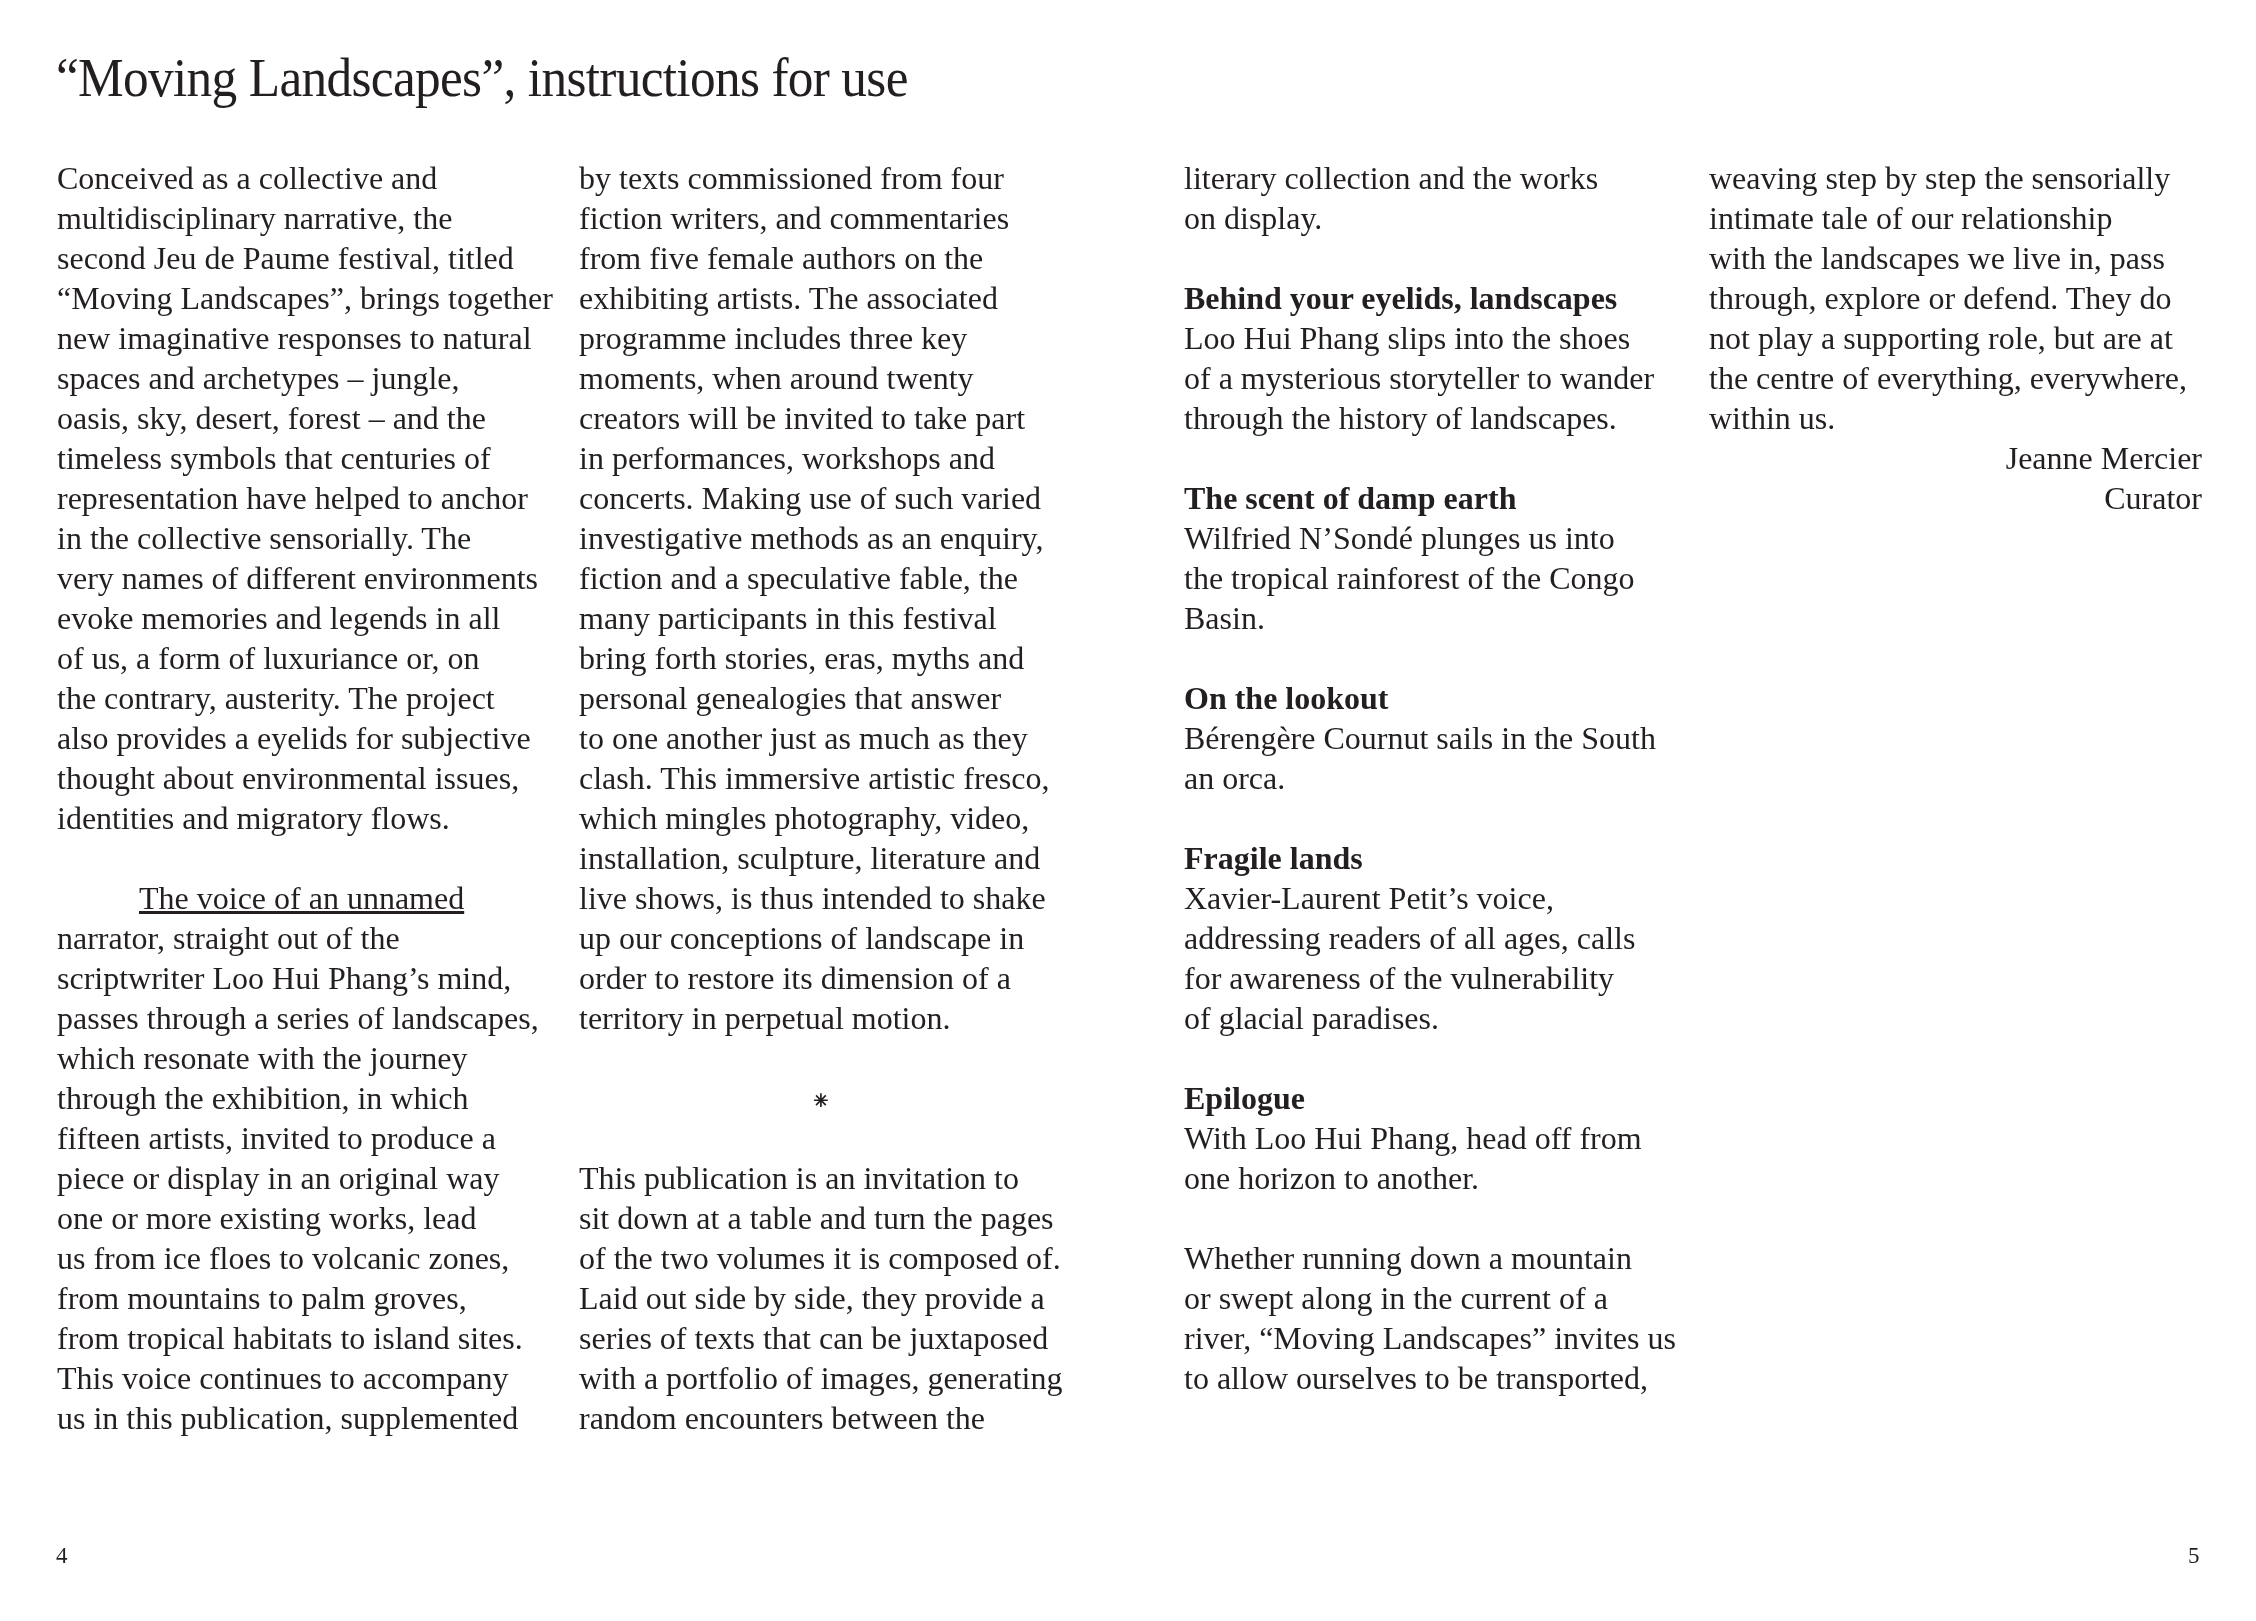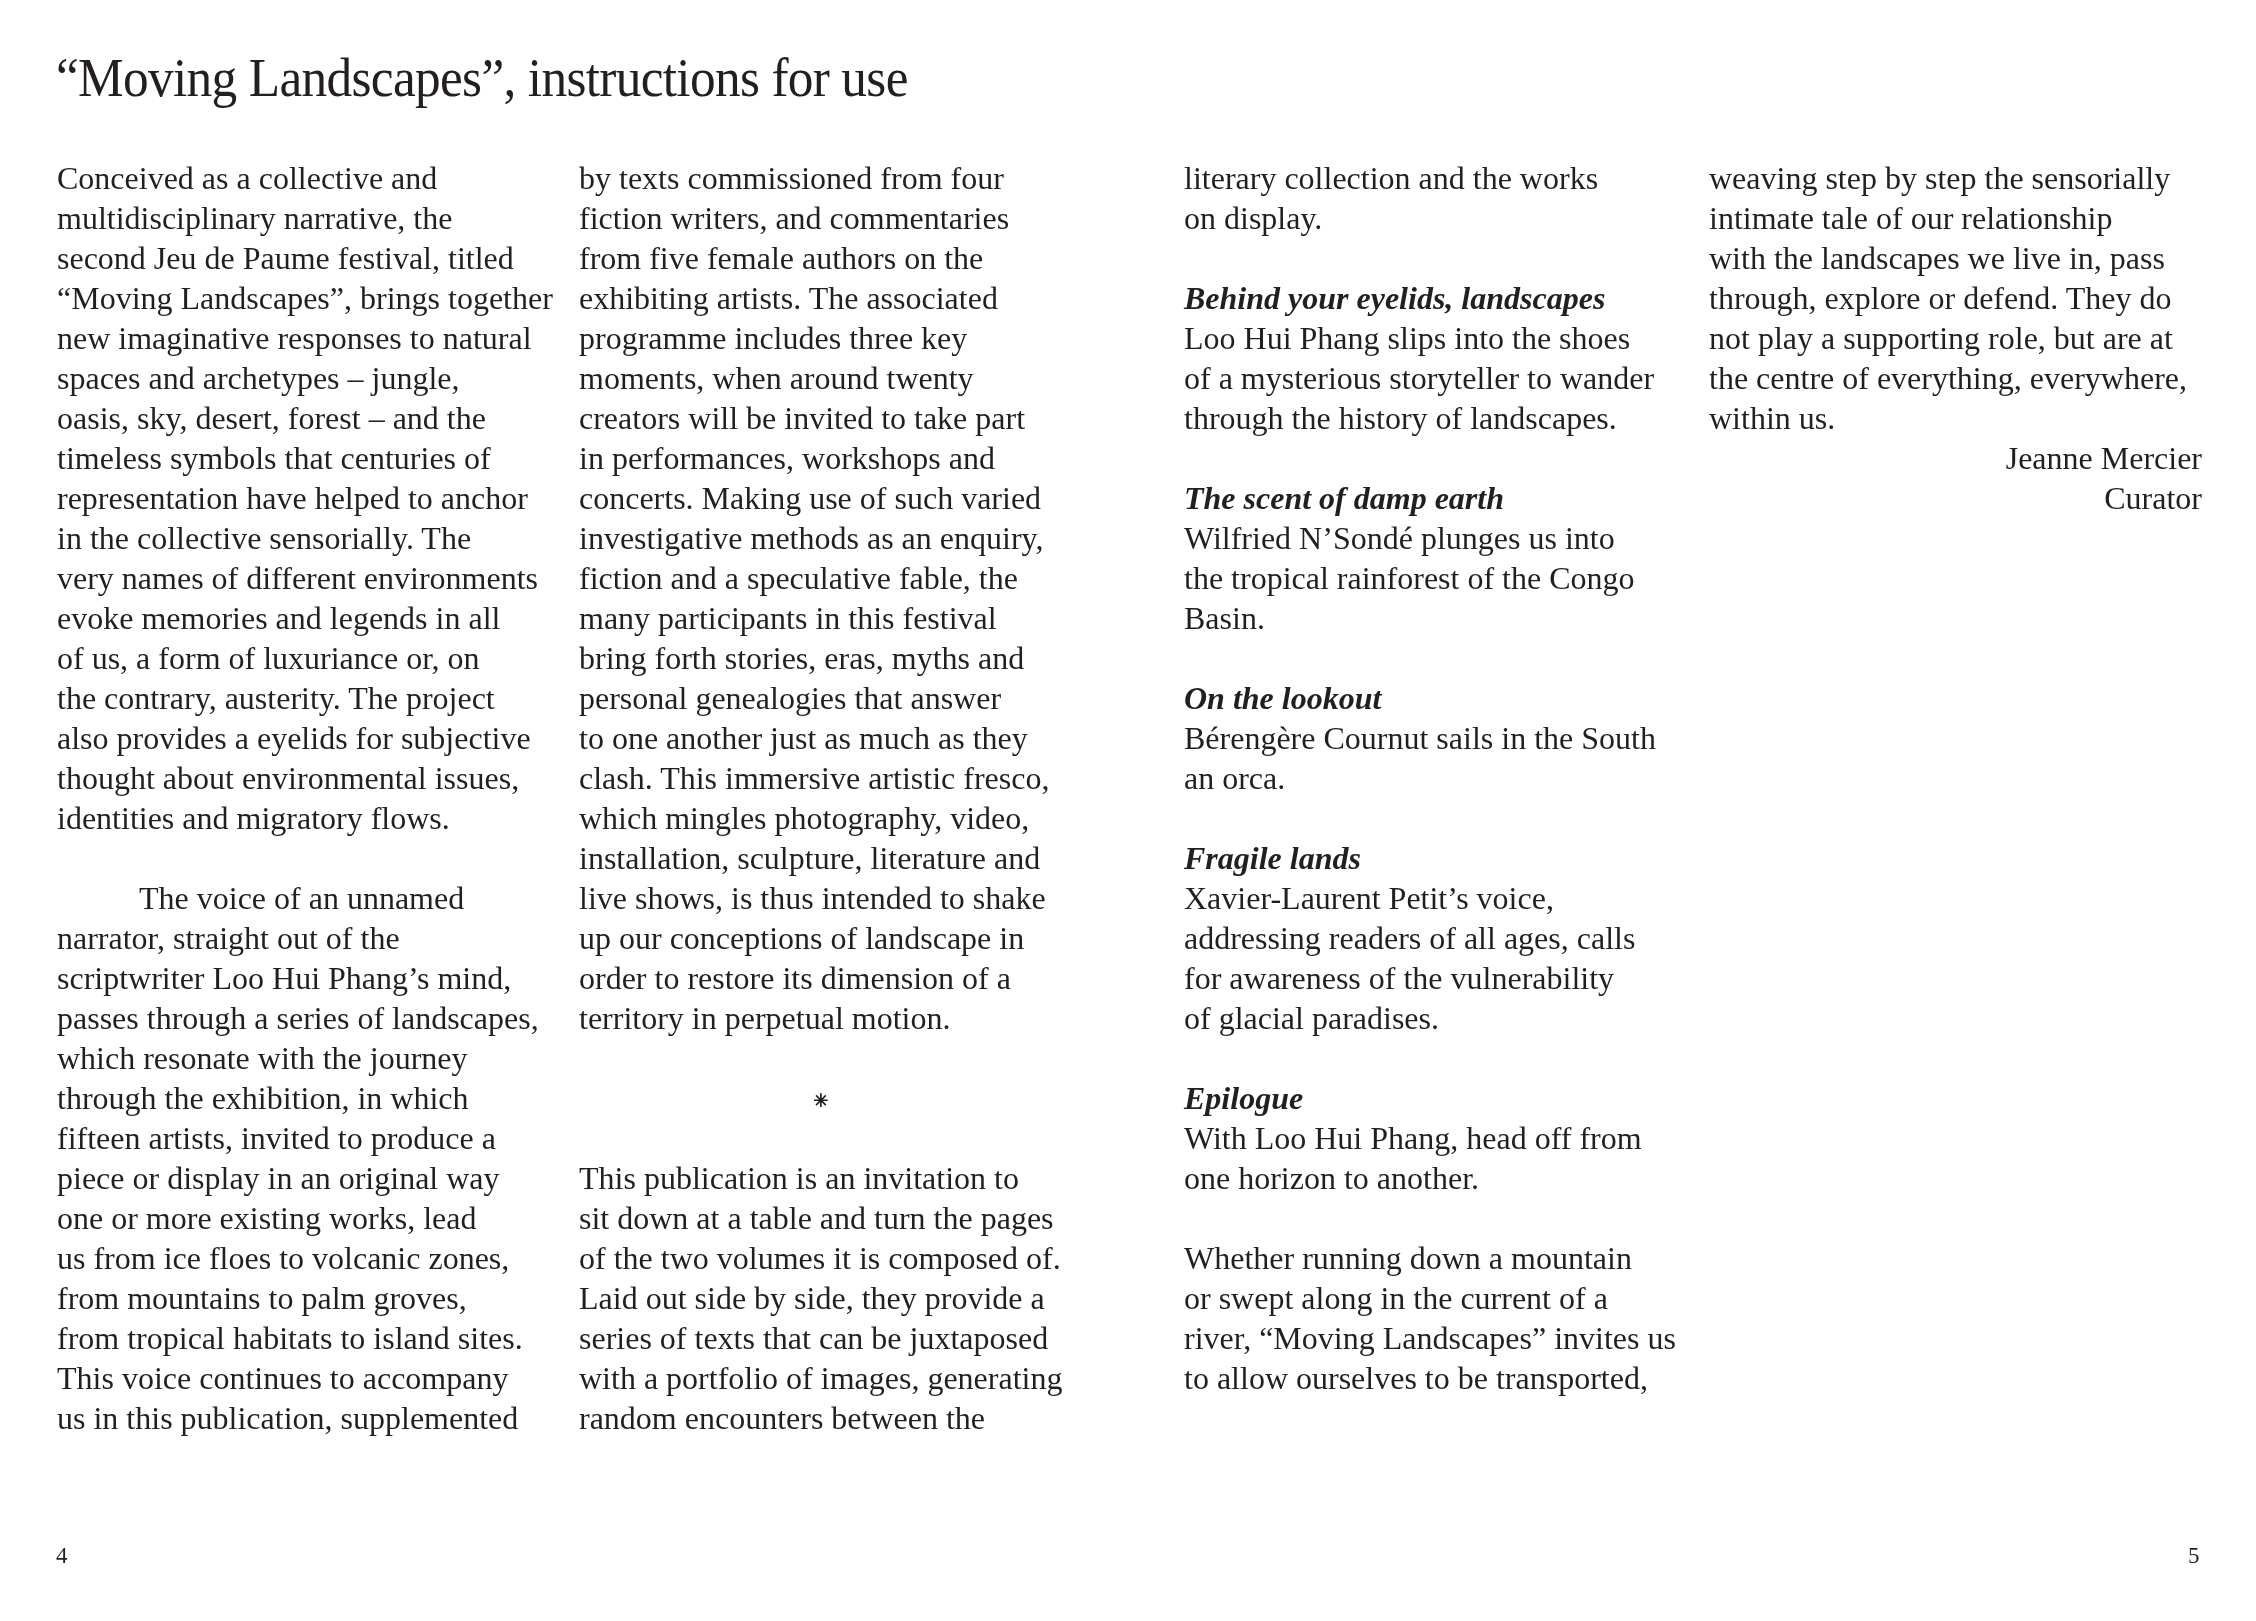--- a/index.html
+++ b/index.html
@@ -40,22 +40,22 @@
     line-height: 40px;
     white-space: nowrap;
     margin-top: 12px;
   }
   .col1 { left: 57px; }
   .col2 { left: 579px; }
   .col3 { left: 1184px; }
   .col4 { left: 1709px; width: 493px; }
   .line { display: block; height: 40px; }
   .blank { display: block; height: 40px; }
-  .indent { padding-left: 82px; }
-  .bold { font-weight: bold; font-style: italic; }
+  .indent { padding-left: 82px; text-decoration: underline; }
+  .bold { font-weight: bold; }
   .asterisk {
     display: block;
     height: 80px;
     line-height: 40px;
     text-align: center;
     width: 484px;
     font-size: 27px;
   }
   .asterisk span { display: inline-block; padding-top: 0; }
   .sig {

